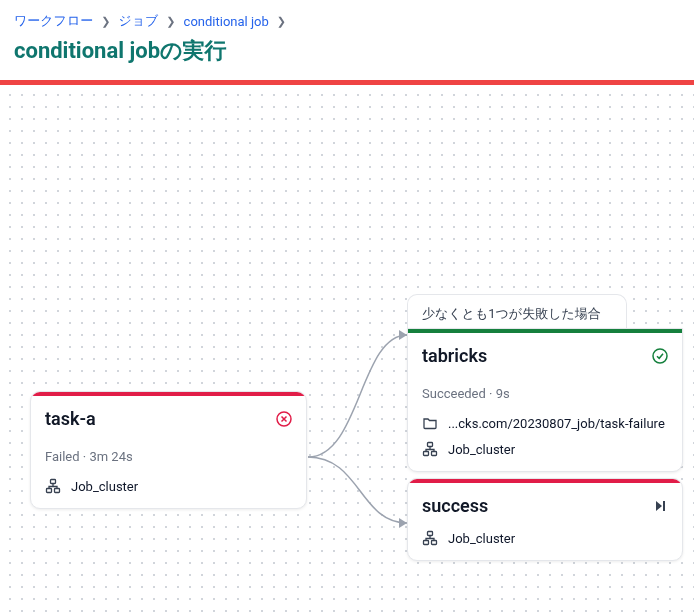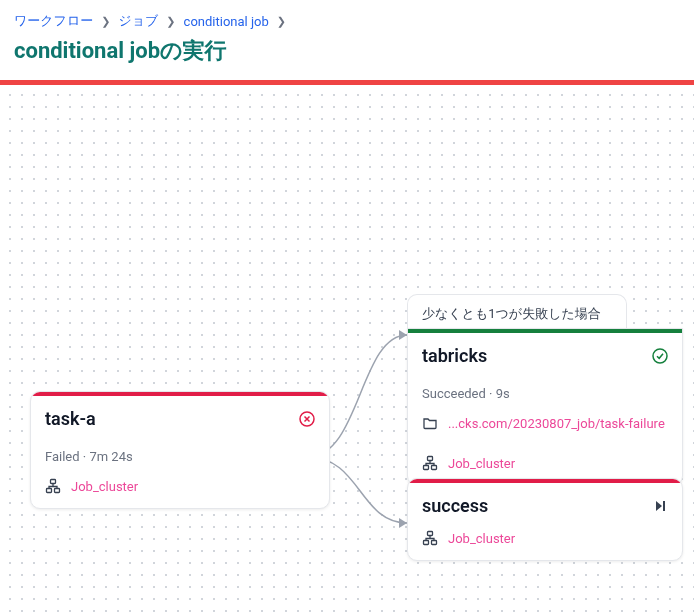--- a/index.html
+++ b/index.html
@@ -66,43 +66,43 @@
     .card-sub {
       font-size: 13px;
       color: #6b7280;
       margin-top: 20px;
     }
     .card-row {
       display: flex;
       align-items: center;
       gap: 10px;
       font-size: 13px;
-      color: #ec4899;
+      color: #0f172a;
       margin-top: 14px;
     }
-    .card-row + .card-row { margin-top: 24px; text-align: center; }
+    .card-row + .card-row { margin-top: 10px; text-align: center; }
     .icon { flex-shrink: 0; display: inline-flex; }
     .path-text {
       white-space: nowrap;
       overflow: hidden;
       text-overflow: ellipsis;
     }
     .label-above {
       position: absolute;
       font-size: 13px;
       color: #374151;
       background: #fff;
       border: 1px solid #e5e7eb;
       border-radius: 10px 10px 0 0;
       padding: 10px 14px 8px;
       border-bottom: none;
     }
     .status-icon { display: inline-flex; }
     
-    #card-a { left: 30px; top: 306px; width: 300px; }
+    #card-a { left: 30px; top: 306px; width: 277px; }
     #label-b { left: 407px; top: 209px; width: 220px; }
     #card-b { left: 407px; top: 243px; width: 276px; border-top-left-radius: 0; border-top-right-radius: 0;}
     #card-c { left: 407px; top: 393px; width: 276px; }
   </style>
 </head>
 <body>
 
 <div class="header">
   <div class="breadcrumb">
     <a>ワークフロー</a>
@@ -128,21 +128,21 @@
     <div class="card-body">
       <div class="card-title">
         <span>task-a</span>
         <span class="status-icon">
           <svg width="16" height="16" viewBox="0 0 16 16">
               <circle cx="8" cy="8" r="7" fill="none" stroke="#e11d48" stroke-width="1.5"></circle>
               <path d="M5.5 5.5 L10.5 10.5 M10.5 5.5 L5.5 10.5" stroke="#e11d48" stroke-width="1.5"></path>
             </svg>
         </span>
       </div>
-      <div class="card-sub">Failed · 7m 24s</div>
+      <div class="card-sub">Failed · 3m 24s</div>
       <div class="card-row">
         <span class="icon">
           <svg width="16" height="16" viewBox="0 0 16 16" fill="none" stroke="#374151" stroke-width="1.3">
               <rect x="5.5" y="1.5" width="5" height="4" rx="0.8"></rect>
               <rect x="1.5" y="10.5" width="5" height="4" rx="0.8"></rect>
               <rect x="9.5" y="10.5" width="5" height="4" rx="0.8"></rect>
               <path d="M8 5.5 v3 M4 10.5 v-2 h8 v2"></path>
             </svg>
         </span>
         <span>Job_cluster</span>

